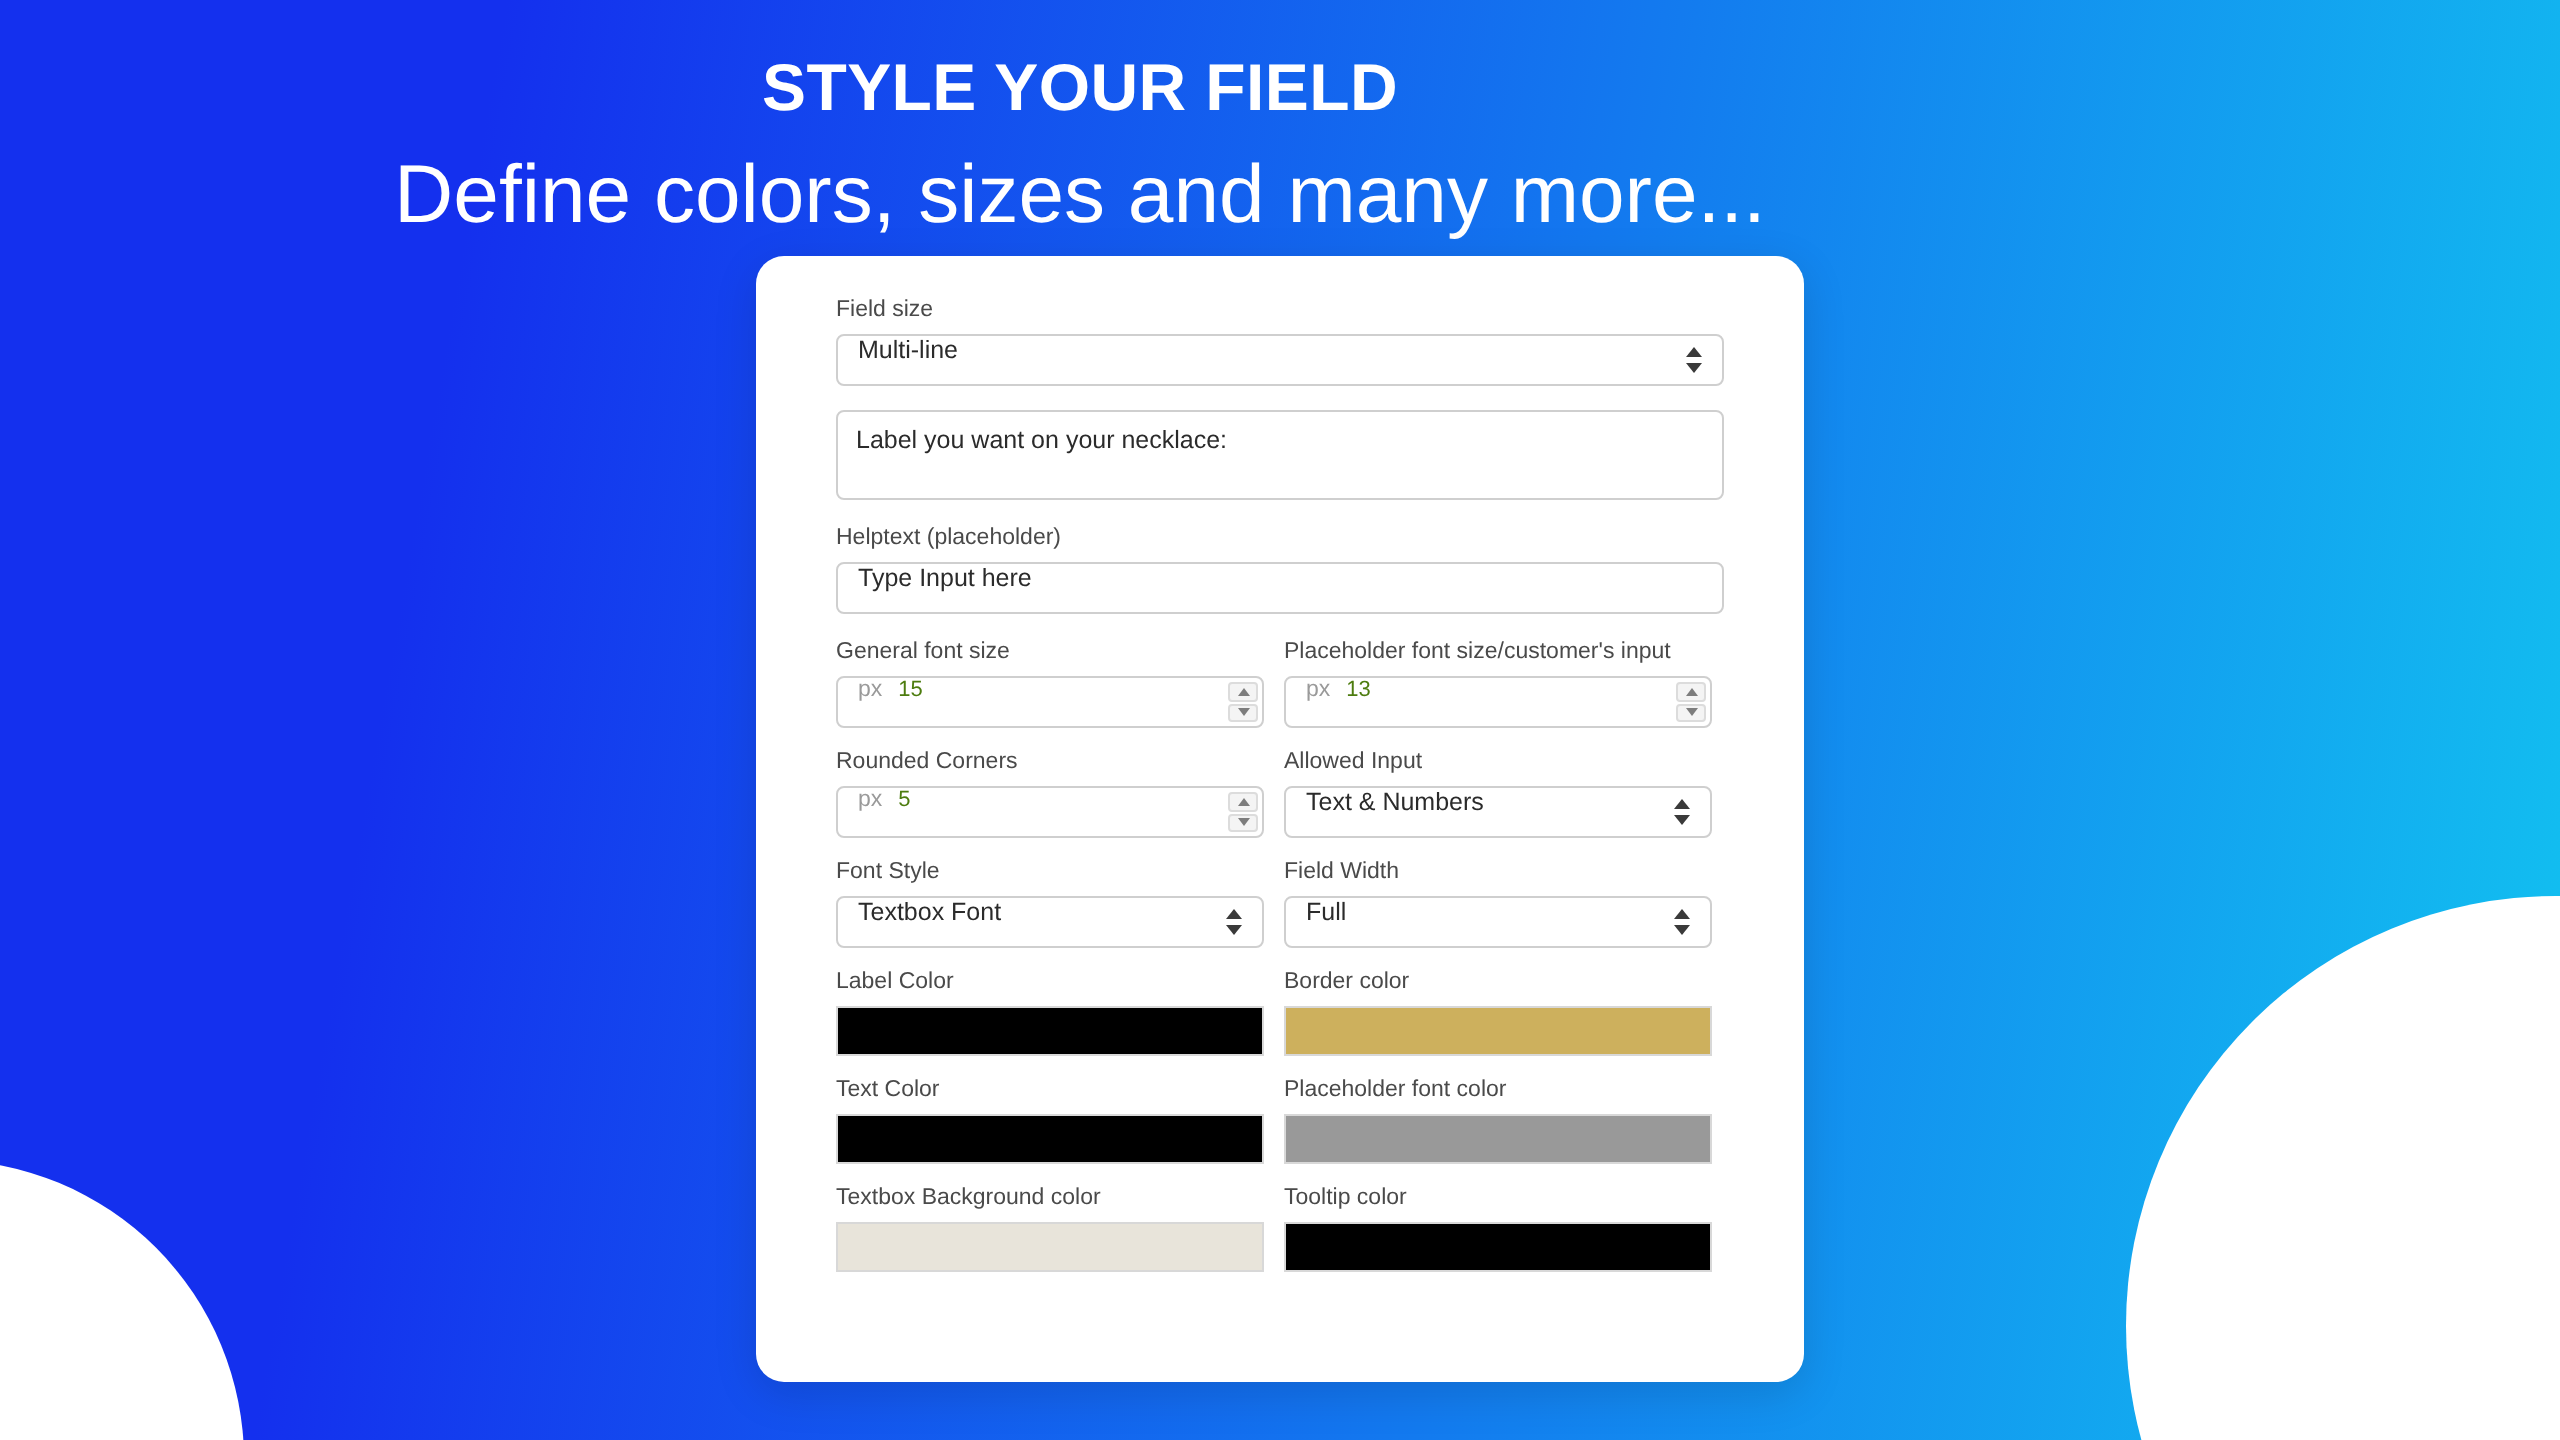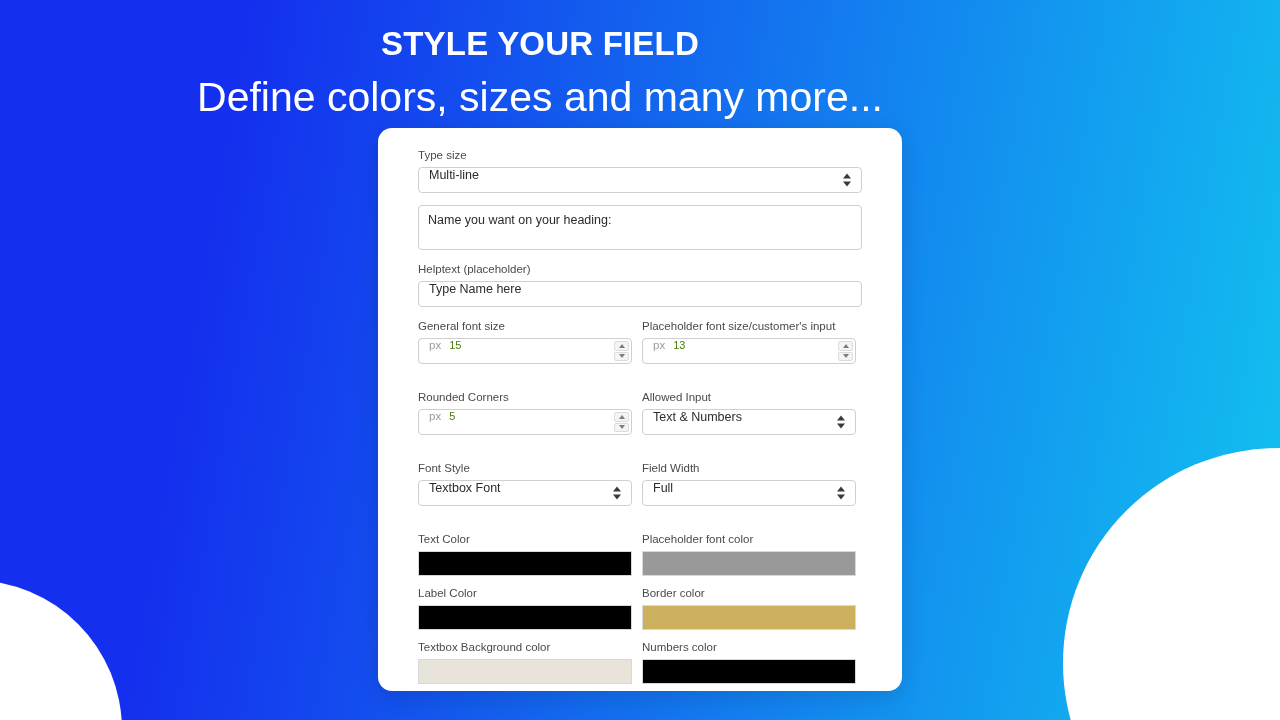--- a/index.html
+++ b/index.html
@@ -64,21 +64,21 @@
     font-size: 11.5px;
     color: #4a4a4a;
     line-height: 15px;
     margin-bottom: 4px;
     white-space: nowrap;
   }
   .row-full { margin-bottom: 12px; }
   .row-two {
     display: flex;
     gap: 10px;
-    margin-bottom: 26px;
+    margin-bottom: 10px;
   }
   .col { width: 214px; flex: 0 0 214px; }
 
   .control {
     border: 1px solid #cfcfcf;
     border-radius: 4px;
     background: #ffffff;
     height: 26px;
     display: flex;
     align-items: flex-start;
@@ -164,40 +164,40 @@
   <div class="deco-circle" id="circle-right"></div>
 
   <div id="headings">
     <div id="page-title">STYLE YOUR FIELD</div>
     <div id="page-subtitle">Define colors, sizes and many more...</div>
   </div>
 
   <div id="card">
 
     <div class="row-full">
-      <div class="field-label">Type size</div>
+      <div class="field-label">Field size</div>
       <div class="control">
         <span class="val">Multi-line</span>
         <span class="sel-arrows">
             <i class="up"></i>
             <i class="dn"></i>
           </span>
       </div>
     </div>
 
     <div class="row-full">
       <div class="control tall">
-        <span class="val">Name you want on your heading:</span>
+        <span class="val">Label you want on your necklace:</span>
       </div>
     </div>
 
     <div class="row-full">
       <div class="field-label">Helptext (placeholder)</div>
       <div class="control">
-        <span class="val">Type Name here</span>
+        <span class="val">Type Input here</span>
       </div>
     </div>
 
     <div class="row-two">
       <div class="col">
         <div class="field-label">General font size</div>
         <div class="control">
           <span class="px">px</span>
           <span class="num">15</span>
           <span class="stepper">
@@ -273,45 +273,45 @@
           <span class="sel-arrows">
               <i class="up"></i>
               <i class="dn"></i>
             </span>
         </div>
       </div>
     </div>
 
     <div class="row-two row-swatch">
       <div class="col">
+        <div class="field-label">Label Color</div>
+        <div class="swatch" style="background-color: rgb(0, 0, 0);"></div>
+      </div>
+      <div class="col">
+        <div class="field-label">Border color</div>
+        <div class="swatch" style="background-color: rgb(205, 176, 93);"></div>
+      </div>
+    </div>
+
+    <div class="row-two row-swatch">
+      <div class="col">
         <div class="field-label">Text Color</div>
         <div class="swatch" style="background-color: rgb(0, 0, 0);"></div>
       </div>
       <div class="col">
         <div class="field-label">Placeholder font color</div>
         <div class="swatch" style="background-color: rgb(153, 153, 153);"></div>
       </div>
     </div>
 
     <div class="row-two row-swatch">
       <div class="col">
-        <div class="field-label">Label Color</div>
-        <div class="swatch" style="background-color: rgb(0, 0, 0);"></div>
-      </div>
-      <div class="col">
-        <div class="field-label">Border color</div>
-        <div class="swatch" style="background-color: rgb(205, 176, 93);"></div>
-      </div>
-    </div>
-
-    <div class="row-two row-swatch">
-      <div class="col">
         <div class="field-label">Textbox Background color</div>
         <div class="swatch" style="background-color: rgb(232, 228, 218);"></div>
       </div>
       <div class="col">
-        <div class="field-label">Numbers color</div>
+        <div class="field-label">Tooltip color</div>
         <div class="swatch" style="background-color: rgb(0, 0, 0);"></div>
       </div>
     </div>
 
   </div>
 </div>
 
 </body></html>

